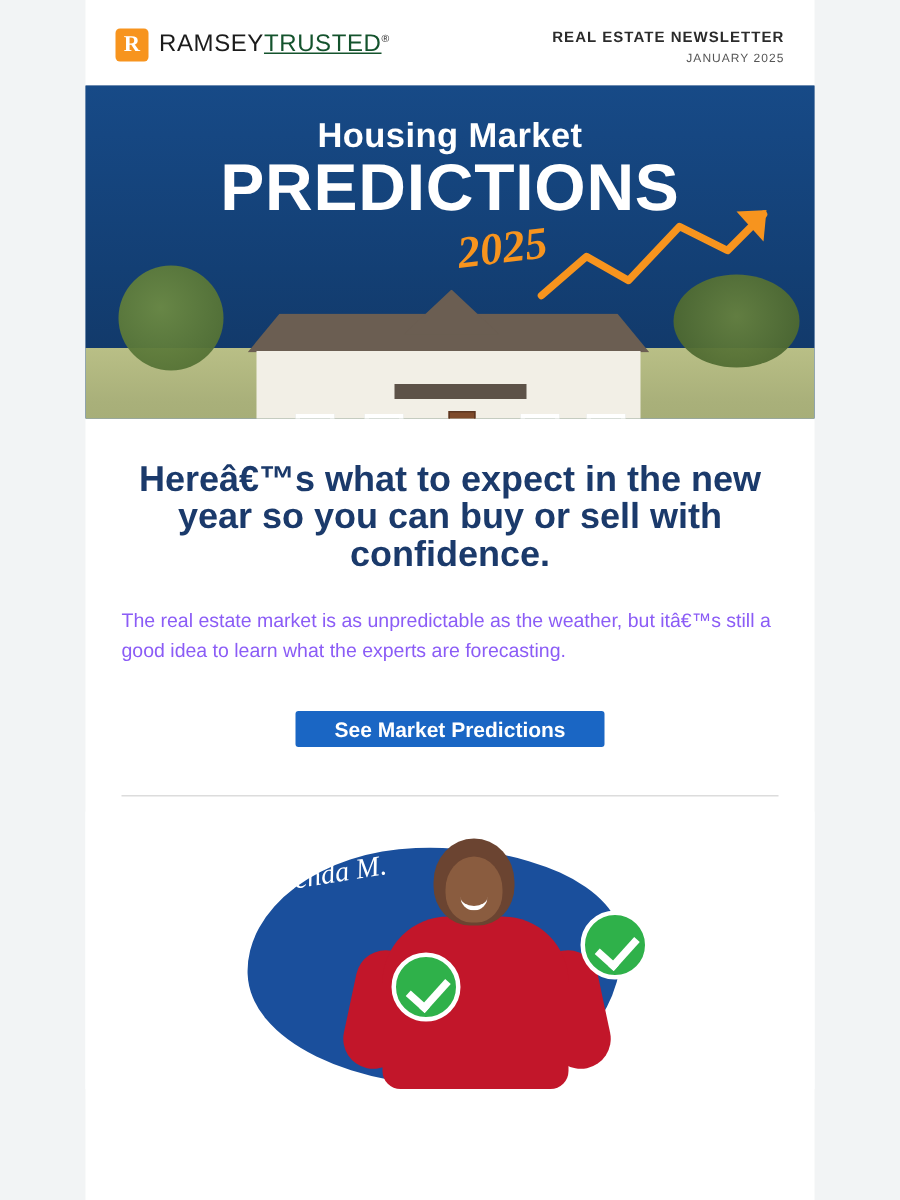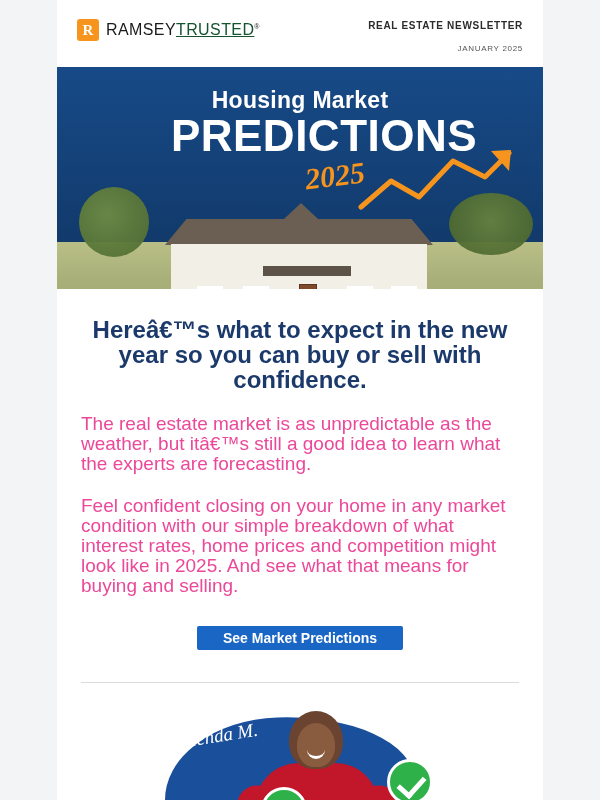--- a/index.html
+++ b/index.html
@@ -79,21 +79,21 @@
   .header-meta .line1 {
     font-size: 10px;
     font-weight: bold;
     letter-spacing: .7px;
     color: #2b2b2b;
   }
   .header-meta .line2 {
     font-size: 8px;
     letter-spacing: .7px;
     color: #555;
-    margin-top: 13px;
+    margin-top: 3px;
   }
   
   .hero {
     width: 486px;
     height: 222px;
     position: relative;
     overflow: hidden;
     background: #16457e;
   }
   .hero-sky {
@@ -115,21 +115,20 @@
   .hero-title2 {
     position: absolute;
     top: 46px;
     width: 100%;
     text-align: center;
     color: #ffffff;
     font-size: 44px;
     font-weight: bold;
     letter-spacing: .5px;
     line-height: 46px;
-    padding-left: 24px;
   }
   .hero-year {
     position: absolute;
     top: 92px;
     left: 50%;
     margin-left: 5px;
     color: #f7941e;
     font-size: 30px;
     font-weight: bold;
     font-style: italic;
@@ -259,22 +258,22 @@
     margin: 28px 0 0 0;
     text-align: center;
     color: #1b3a6b;
     font-size: 24px;
     font-weight: bold;
     line-height: 25px;
     padding: 0 5px;
   }
   .para {
     margin: 22px 0 0 0;
-    color: #ec4899;
-    font-size: 19px;
+    color: #8b5cf6;
+    font-size: 13px;
     line-height: 20px;
   }
   .cta-wrap {
     text-align: center;
     margin-top: 30px;
   }
   .cta {
     display: inline-block;
     background: #1a66c4;
     color: #ffffff;
@@ -449,21 +448,20 @@
           <div class="bush" style="left:68px;"></div>
           <div class="bush" style="left:172px;"></div>
           <div class="bush" style="left:216px;"></div>
         </div>
       </div>
     </div>
 
     <div class="content">
       <h1 class="headline">Hereâ€™s what to expect in the new year so you can buy or sell with confidence.</h1>
       <p class="para">The real estate market is as unpredictable as the weather, but itâ€™s still a good idea to learn what the experts are forecasting.</p>
-      <p class="para">Feel confident closing on your home in any market condition with our simple breakdown of what interest rates, home prices and competition might look like in 2025. And see what that means for buying and selling.</p>
 
       <div class="cta-wrap">
         <button class="cta">See Market Predictions</button>
       </div>
     </div>
 
     <div class="divider"></div>
 
     <div class="quiz">
       <div class="brush"></div>

